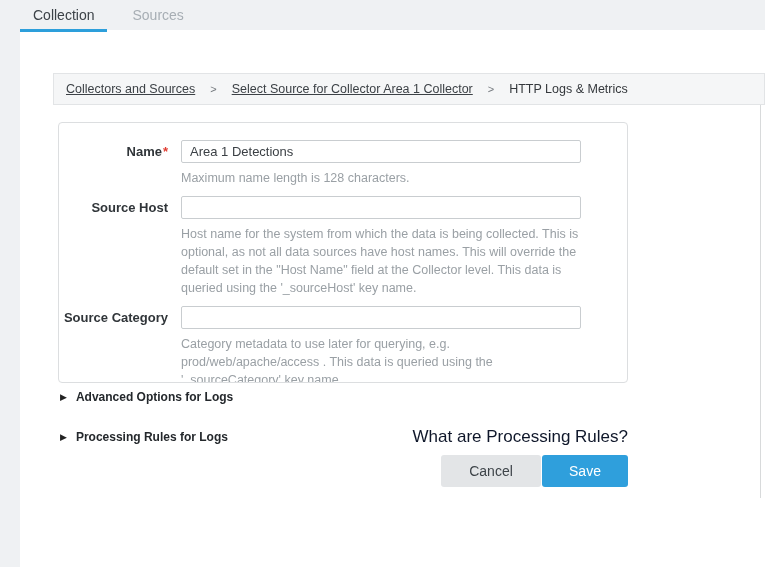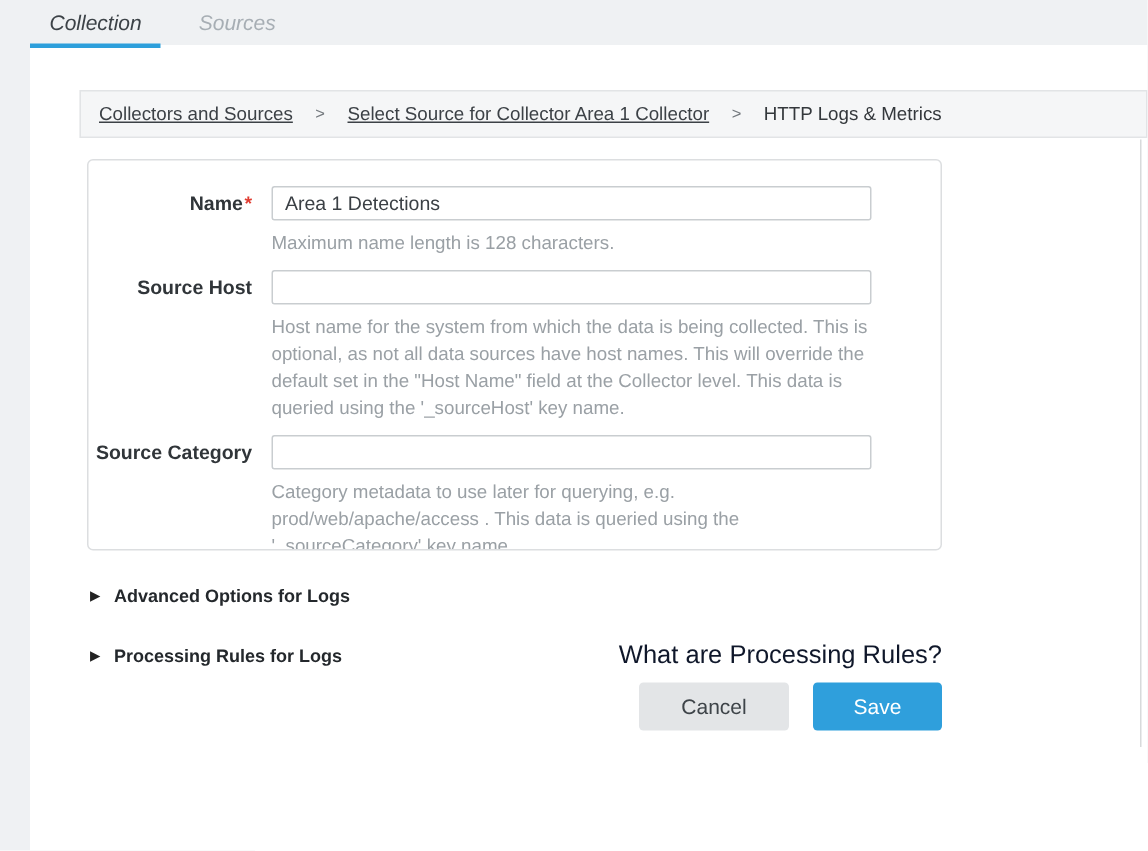--- a/index.html
+++ b/index.html
@@ -11,46 +11,46 @@
     overflow:hidden;
     color:#33383c;
   }
   
   .tabbar {
     position:absolute; top:0; left:0; right:0; height:30px;
     background:#eff1f3; display:flex; padding-left:20px; z-index:5;
   }
   .tab {
     height:32px; line-height:30px; padding:0 13px; font-size:14px;
-    color:#a7aeb4; cursor:pointer; white-space:nowrap;font-style:italic;
+    color:#a7aeb4; cursor:pointer; white-space:nowrap;
   }
   .tab + .tab { margin-left:12px; }
   .tab.active { color:#3c4247; border-bottom:3px solid #2d9fdb; }
   
   .page {
     position:absolute; left:20px; top:30px; right:0; bottom:0;
     background:#ffffff;
   }
   .page-right-border {
     position:absolute; left:740px; top:63px; width:1px; height:405px;
     background:#d8dadb;
   }
   
   .breadcrumb {
-    position:absolute; left:33px; top:30px; right:0; height:32px;
+    position:absolute; left:33px; top:43px; right:0; height:32px;
     background:#f5f6f7; border:1px solid #e2e4e6;
     display:flex; align-items:center; padding:0 12px;
     font-size:12.5px; color:#3c4146; white-space:nowrap; overflow:hidden;
   }
   .crumb-link { text-decoration:underline; color:#3c4146; cursor:pointer; }
   .crumb-sep { margin:0 15px; color:#74797e; font-size:11px; }
   .crumb-current { color:#34383c; }
   
   .panel {
-    position:absolute; left:38px; top:76px; width:570px; height:261px;
+    position:absolute; left:38px; top:92px; width:570px; height:261px;
     border:1px solid #dcdee0; border-radius:4px; background:#fff;
     padding-top:17px; overflow:hidden;
   }
   .row { display:flex; margin-bottom:9px; }
   .flabel {
     width:122px; padding-right:13px; padding-top:4px;
     text-align:right; font-size:13px; font-weight:bold; color:#303539;
     white-space:nowrap;
   }
   .req { color:#e03c31; margin-left:1px; }
@@ -71,21 +71,21 @@
   .section { position:absolute; left:40px; display:flex; align-items:center; cursor:pointer; }
   .section-advanced { top:360px; }
   .section-processing-row {
     position:absolute; left:40px; right:137px; top:397px;
     display:flex; justify-content:space-between; align-items:center;
   }
   .tri { font-size:9px; color:#222; margin-right:9px; line-height:1; }
   .section-title { font-size:12px; font-weight:bold; color:#24282c; }
   .proc-link { font-size:17px; color:#0f172a; cursor:pointer; text-decoration:none; }
   
-  .actions { position:absolute; top:425px; right:137px; display:flex; gap:16px;justify-content:space-between; }
+  .actions { position:absolute; top:425px; right:137px; display:flex; gap:1px;justify-content:space-between; }
   .btn {
     height:32px; border:none; border-radius:3px; font-size:14px;
     font-family:"Liberation Sans", sans-serif; cursor:pointer;
   }
   .btn-cancel { width:100px; background:#e3e5e7; color:#3e4449; }
   .btn-save   { width:86px;  background:#2f9fdc; color:#ffffff; }
 </style>
 </head>
 <body>
 

